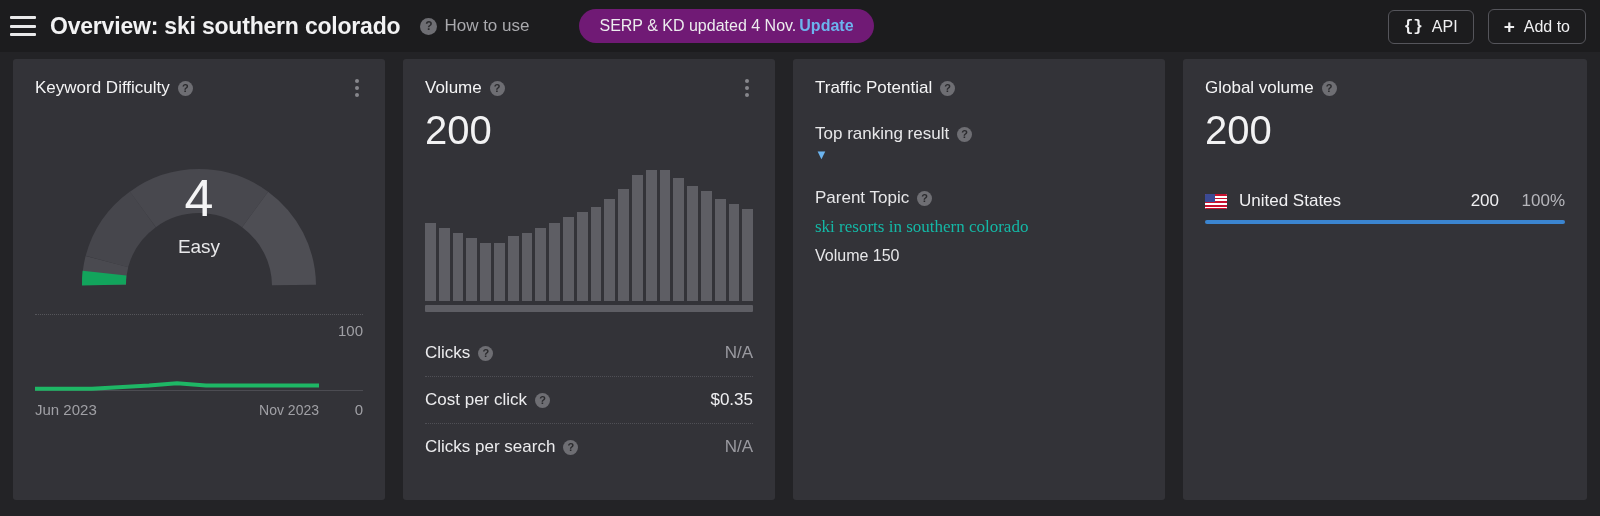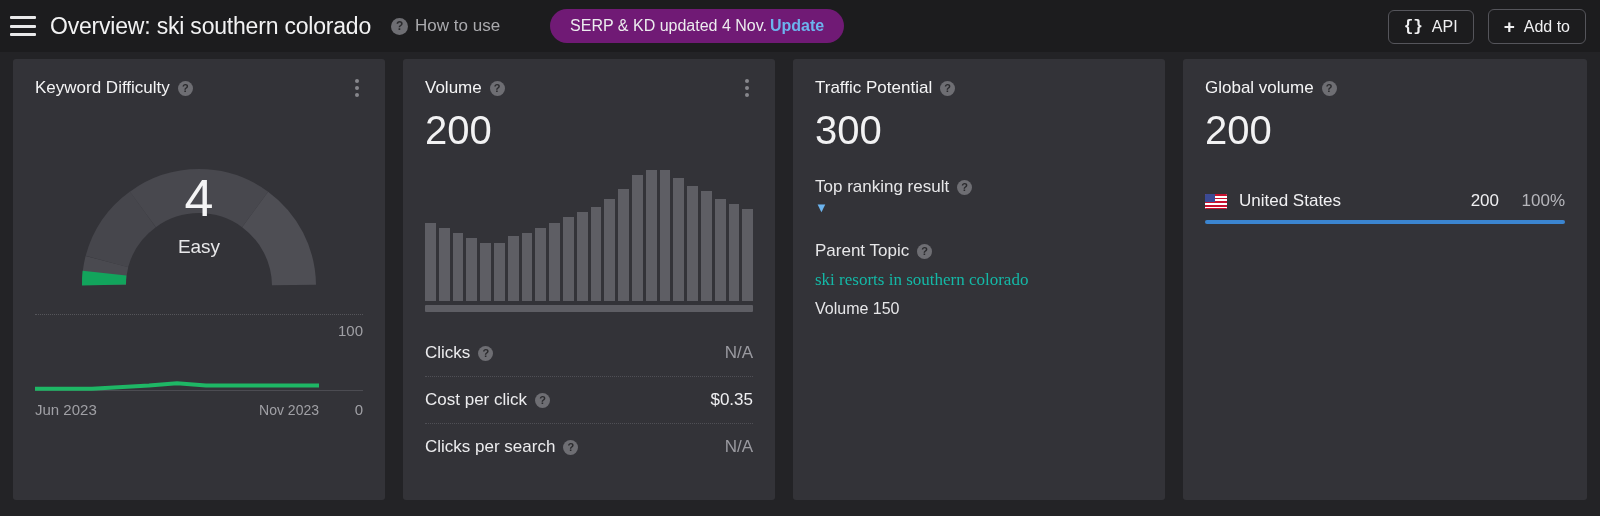--- a/index.html
+++ b/index.html
@@ -17,21 +17,21 @@
     background: #1c1c1e;
     display: flex; align-items: center;
   }
   .hamburger {
     width: 26px; height: 20px; margin-left: 10px; margin-right: 14px;
     display: flex; flex-direction: column; justify-content: space-between;
     cursor: pointer;
   }
   .hamburger i { display: block; height: 3px; background: #e9e9ea; border-radius: 1px; }
   .page-title {
-    font-size: 23px; font-weight: normal; color: #f2f2f3; letter-spacing: -0.2px;
+    font-size: 23px; font-weight: bold; color: #f2f2f3; letter-spacing: -0.2px;
     white-space: nowrap;
   }
   .howto {
     display: flex; align-items: center; gap: 7px;
     margin-left: 20px; color: #a9a9ad; font-size: 17px; white-space: nowrap;
     cursor: pointer;
   }
   .qmark {
     display: inline-flex; align-items: center; justify-content: center;
     width: 17px; height: 17px; border-radius: 50%;
@@ -313,21 +313,20 @@
         </div>
       </div>
   </div>
 
   <div class="card tp">
     <div class="card-head">
       <span class="card-title">Traffic Potential</span>
       <span class="qmark sm">?</span>
     </div>
 
-    <div class="bignum">300</div>
 
     <div class="sublabel">
       <span>Top ranking result</span>
       <span class="qmark sm">?</span>
     </div>
     <div class="caret">▼</div>
 
     <div class="sublabel">
       <span>Parent Topic</span>
       <span class="qmark sm">?</span>

